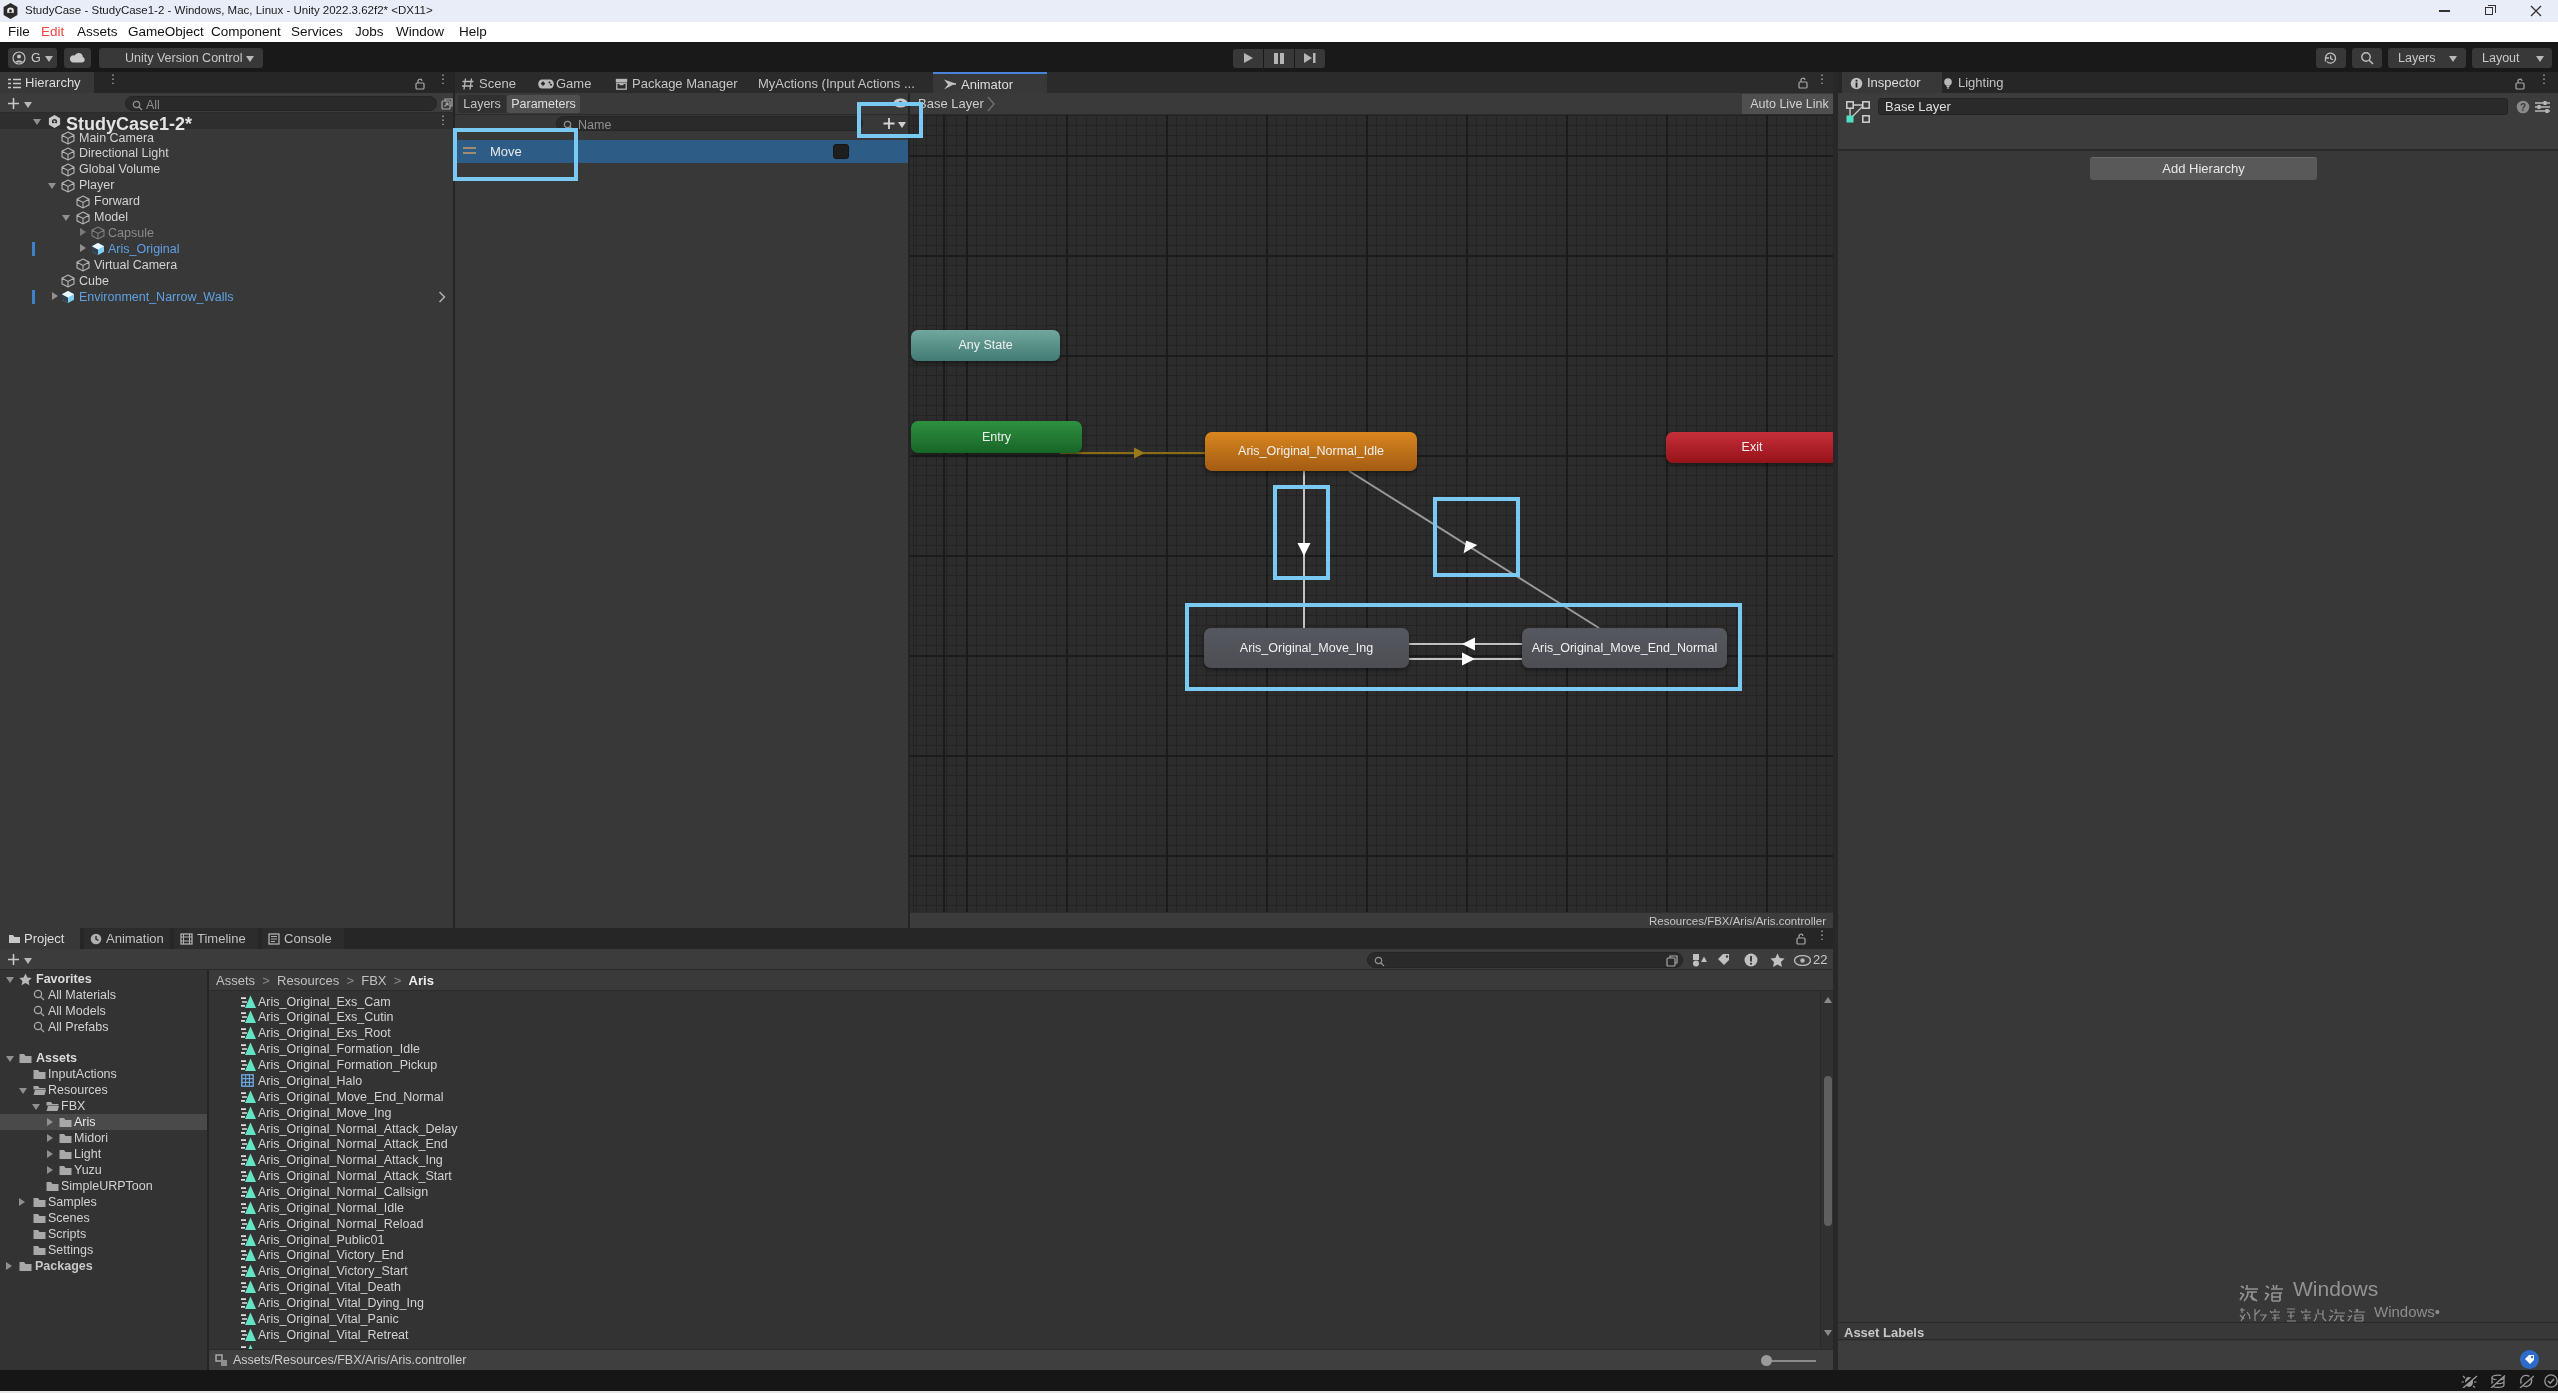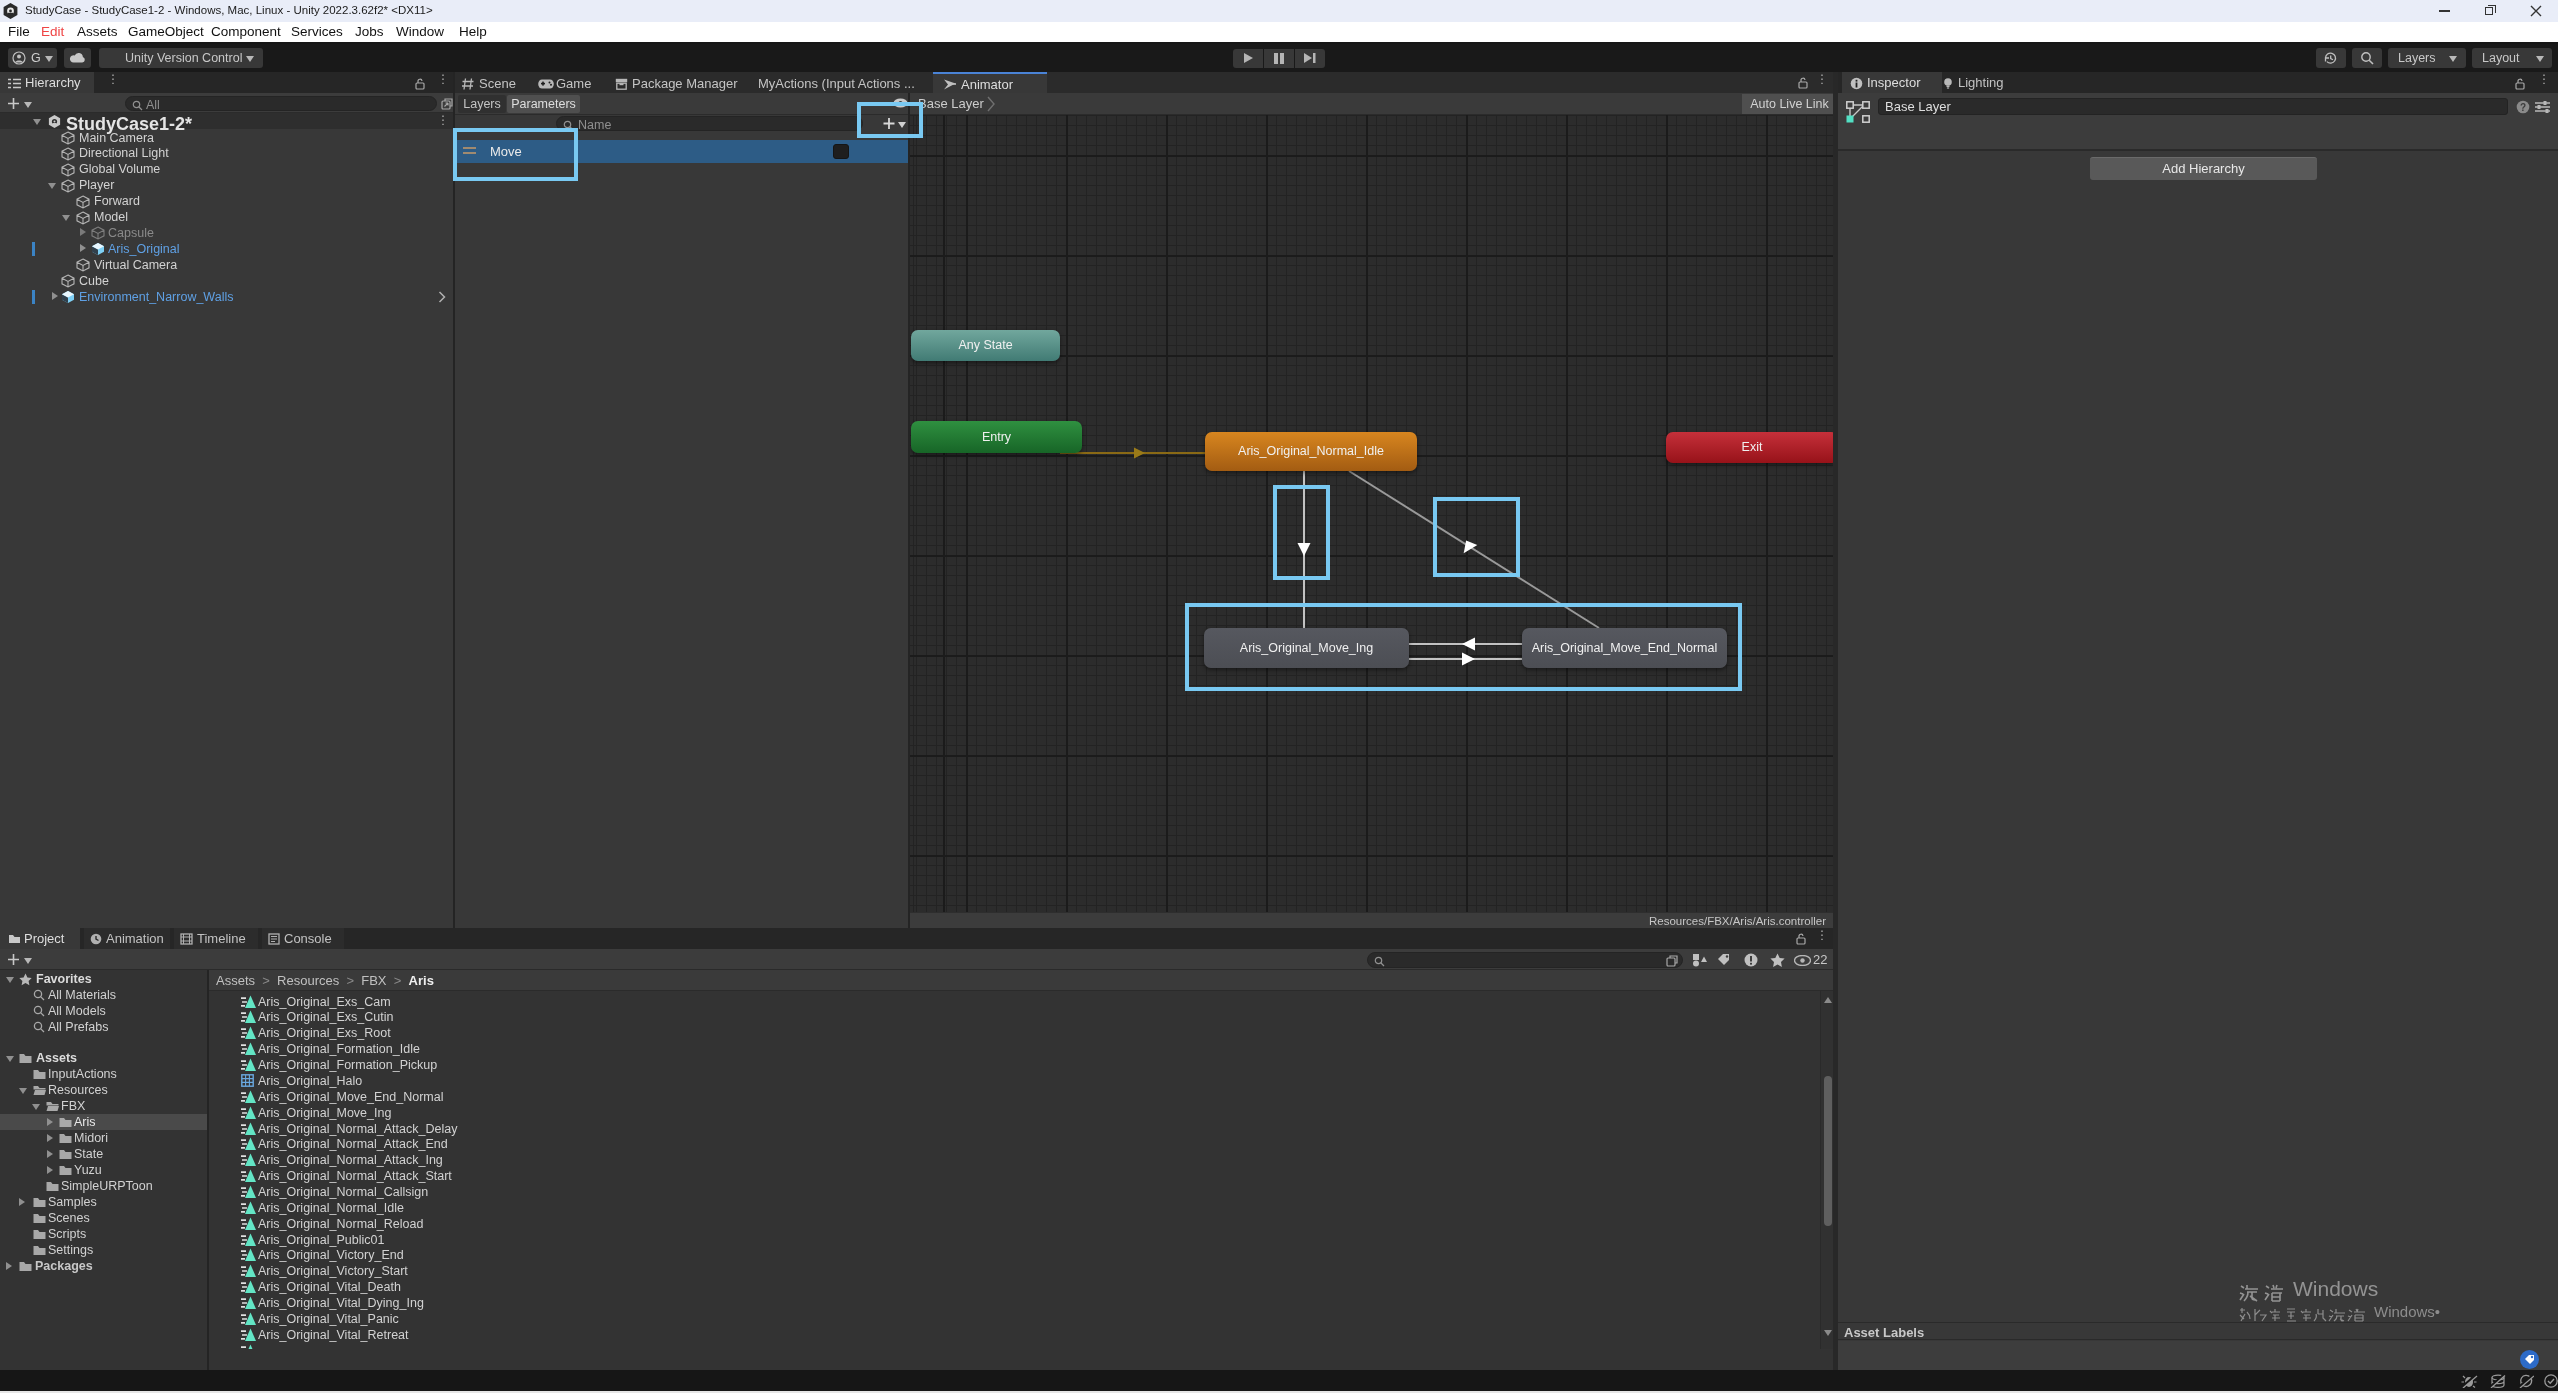--- a/index.html
+++ b/index.html
@@ -554,21 +554,21 @@
         <svg class="abs" style="left:59px;top:3px;" width="13" height="11">
           <path d="M0.5,1 h4.5 l1.5,2 H12.5 V10 H0.5 Z" fill="#a8a8a8"></path>
         </svg>
         <span style="position:absolute;left:74px;">Midori</span>
       </div>
     <div class="row" style="left:0;top:176px;">
         <div class="tri-r" style="left:47px;top:3.5px;"></div>
         <svg class="abs" style="left:59px;top:3px;" width="13" height="11">
           <path d="M0.5,1 h4.5 l1.5,2 H12.5 V10 H0.5 Z" fill="#a8a8a8"></path>
         </svg>
-        <span style="position:absolute;left:74px;">State</span>
+        <span style="position:absolute;left:74px;">Light</span>
       </div>
     <div class="row" style="left:0;top:192px;">
         <div class="tri-r" style="left:47px;top:3.5px;"></div>
         <svg class="abs" style="left:59px;top:3px;" width="13" height="11">
           <path d="M0.5,1 h4.5 l1.5,2 H12.5 V10 H0.5 Z" fill="#a8a8a8"></path>
         </svg>
         <span style="position:absolute;left:74px;">Yuzu</span>
       </div>
     <div class="row" style="left:0;top:208px;">
         <svg class="abs" style="left:46px;top:3px;" width="13" height="11">
@@ -778,20 +778,29 @@
         </div>
     </div>
 
     <div class="abs" style="left:1611px;top:21px;width:13px;height:358px;background:#313131;border-left:1px solid #2a2a2a;">
       <div class="tri-d" style="left:3px;top:6px;border-top:none;border-bottom:6px solid #8a8a8a;border-left:4px solid transparent;border-right:4px solid transparent;"></div>
       <div class="abs" style="left:2.5px;top:85px;width:8px;height:150px;background:#5f5f5f;border-radius:4px;"></div>
       <div class="tri-d" style="left:3px;top:339px;border-top-color:#8a8a8a;"></div>
     </div>
   </div>
 
+  <div class="abs" style="left:209px;top:421px;width:1624px;height:21px;background:#3f3f3f;border-top:1px solid #2a2a2a;">
+    <svg class="abs" style="left:6px;top:4px;" width="13" height="13" viewBox="0 0 13 13">
+        <rect x="1" y="1" width="6" height="6" fill="none" stroke="#b8b8b8" stroke-width="1.3"></rect>
+        <rect x="6" y="6" width="6" height="6" fill="#8f8f8f"></rect>
+      </svg>
+    <div class="abs" style="left:24px;top:3px;font-size:12.5px;color:#cccccc;">Assets/Resources/FBX/Aris/Aris.controller</div>
+    <div class="abs" style="left:1562px;top:9.5px;width:45px;height:2px;background:#8a8a8a;"></div>
+    <div class="abs" style="left:1552px;top:5px;width:11px;height:11px;border-radius:50%;background:#9a9a9a;"></div>
+  </div>
 </div>
 
 <div class="abs" style="left:2238px;top:1280px;width:320px;height:90px;opacity:0.85;">
   <svg class="abs" style="left:1px;top:3px;" width="20" height="20" viewBox="0 0 20 20">
       <path d="M2,3 l3,2 M1,10 l3,1 M1,17 l4,-6 M8,2 v4 M6,6 h13 M8,9 h10 M9,9 c0,5 -2,7 -4,9 M13,9 v6 c0,2 1,2 3,2 M11,13 l7,5" stroke="#a4a4a4" stroke-width="1.6" fill="none"></path>
     </svg>
   <svg class="abs" style="left:26px;top:3px;" width="20" height="20" viewBox="0 0 20 20">
       <path d="M2,3 l3,2 M1,10 l3,1 M1,17 l4,-6 M9,2 l1,3 M7,6 h12 M13,2 l-1,3 M8,10 h10 M8,10 v8 M16,10 v8 M8,14 h8 M8,18 h8" stroke="#a4a4a4" stroke-width="1.6" fill="none"></path>
     </svg>
   <div class="abs" style="left:55px;top:-3px;font-size:21px;color:#a4a4a4;">Windows</div>

